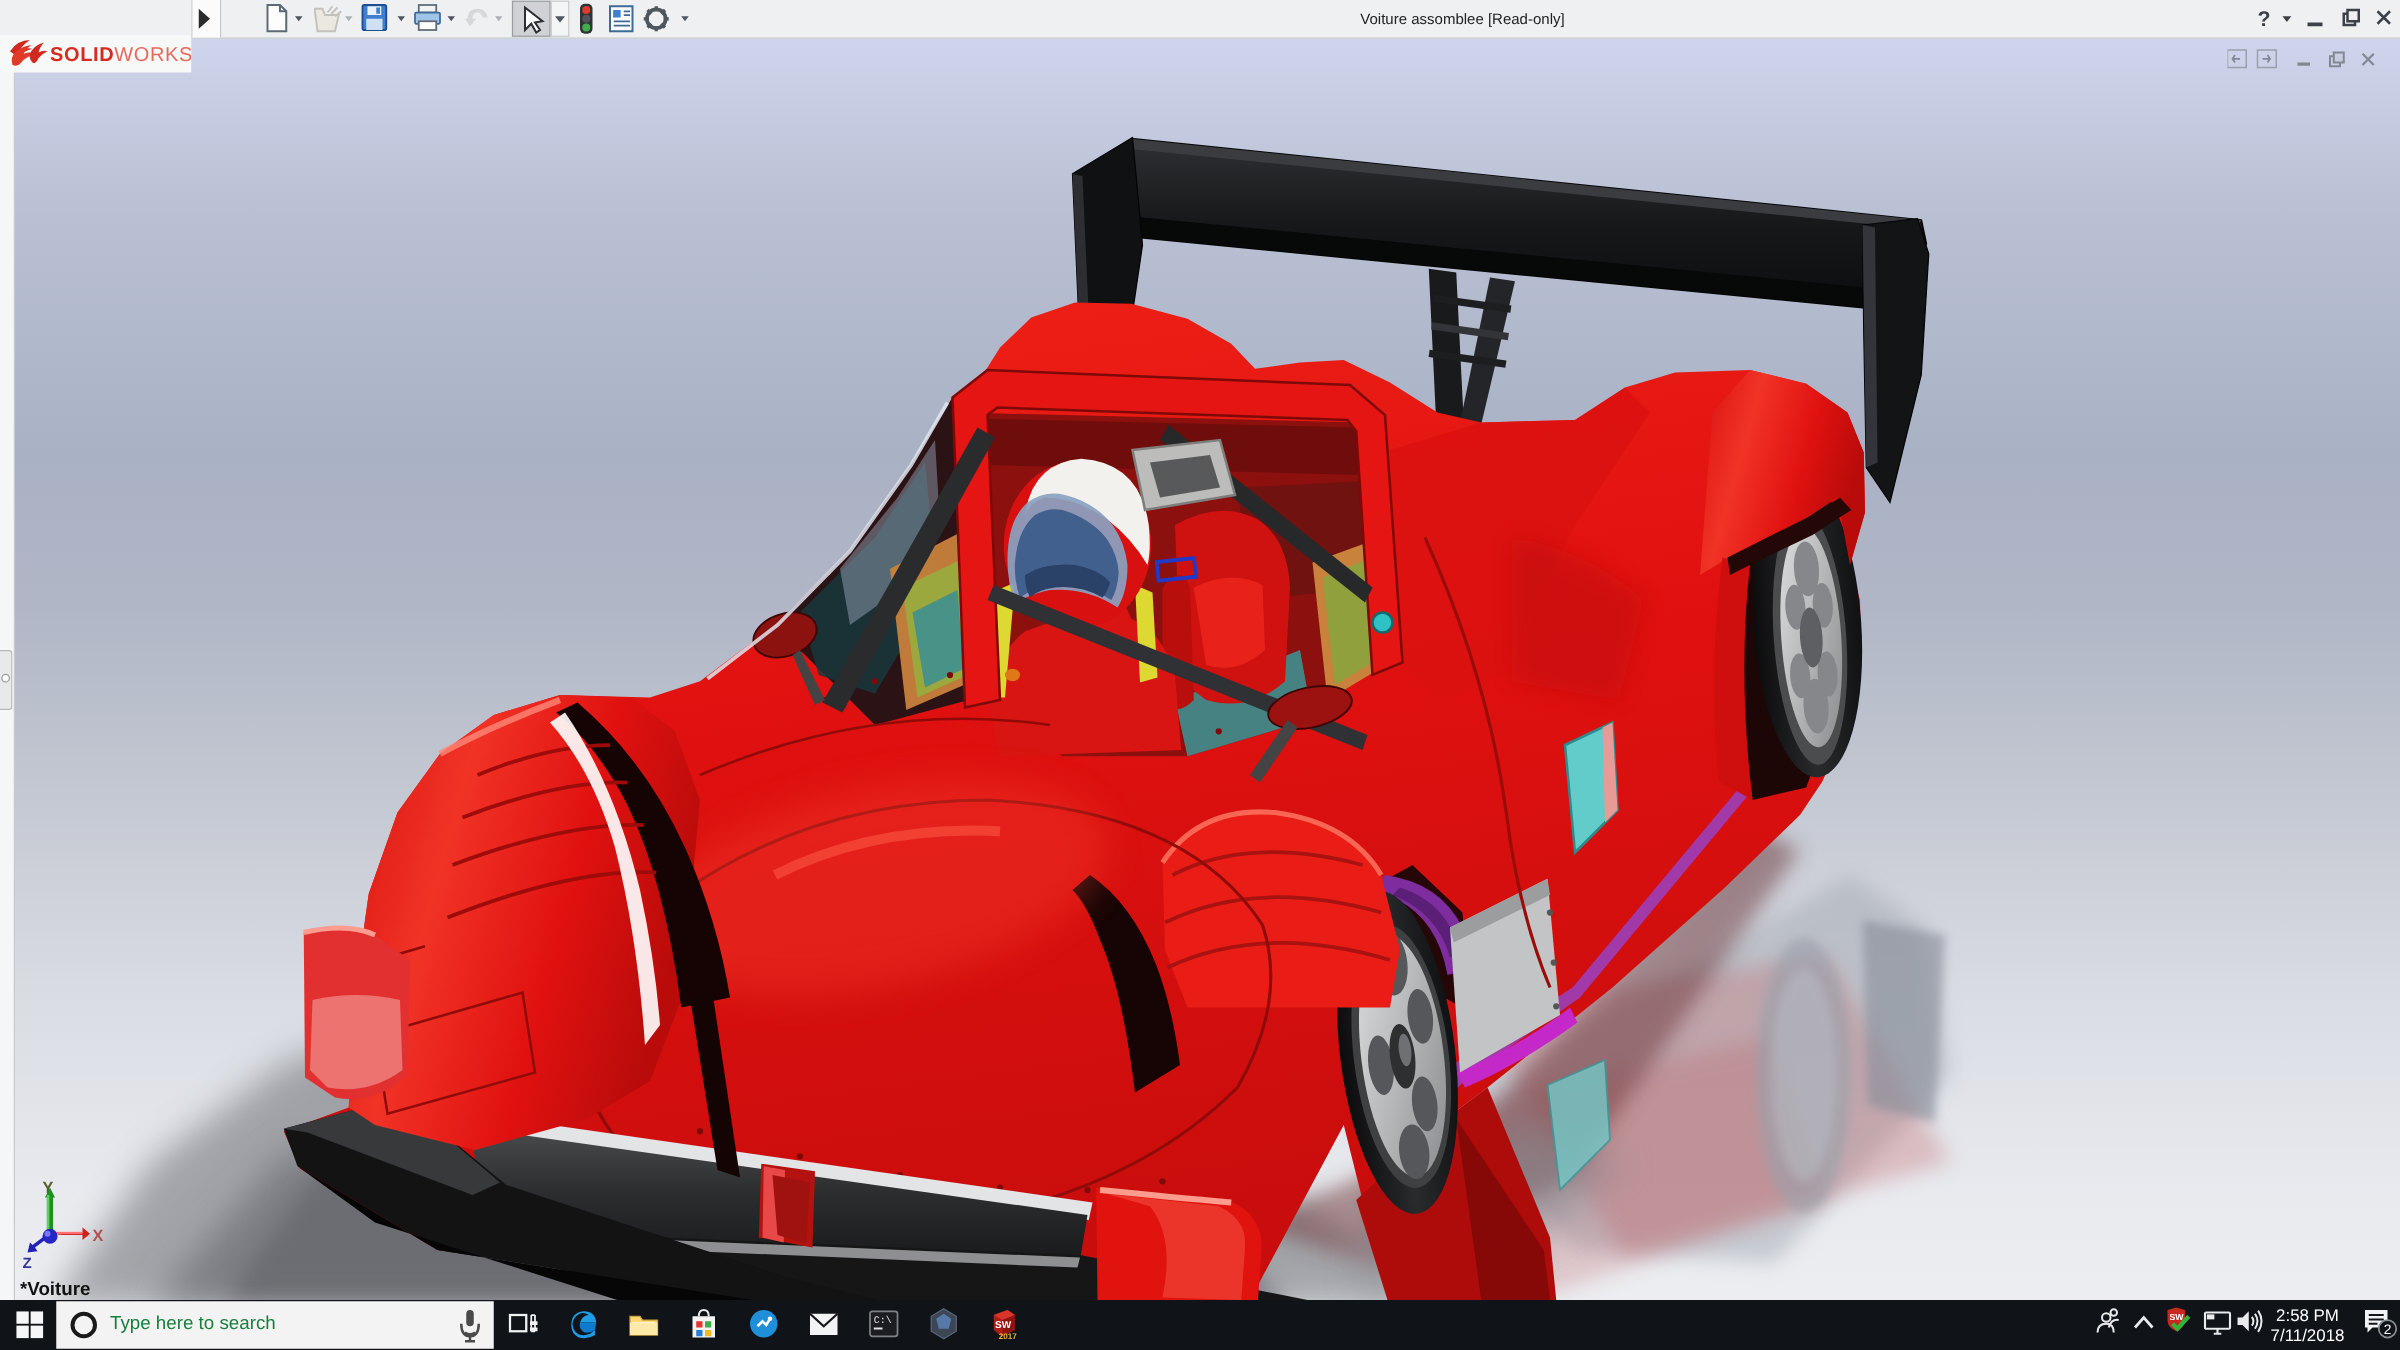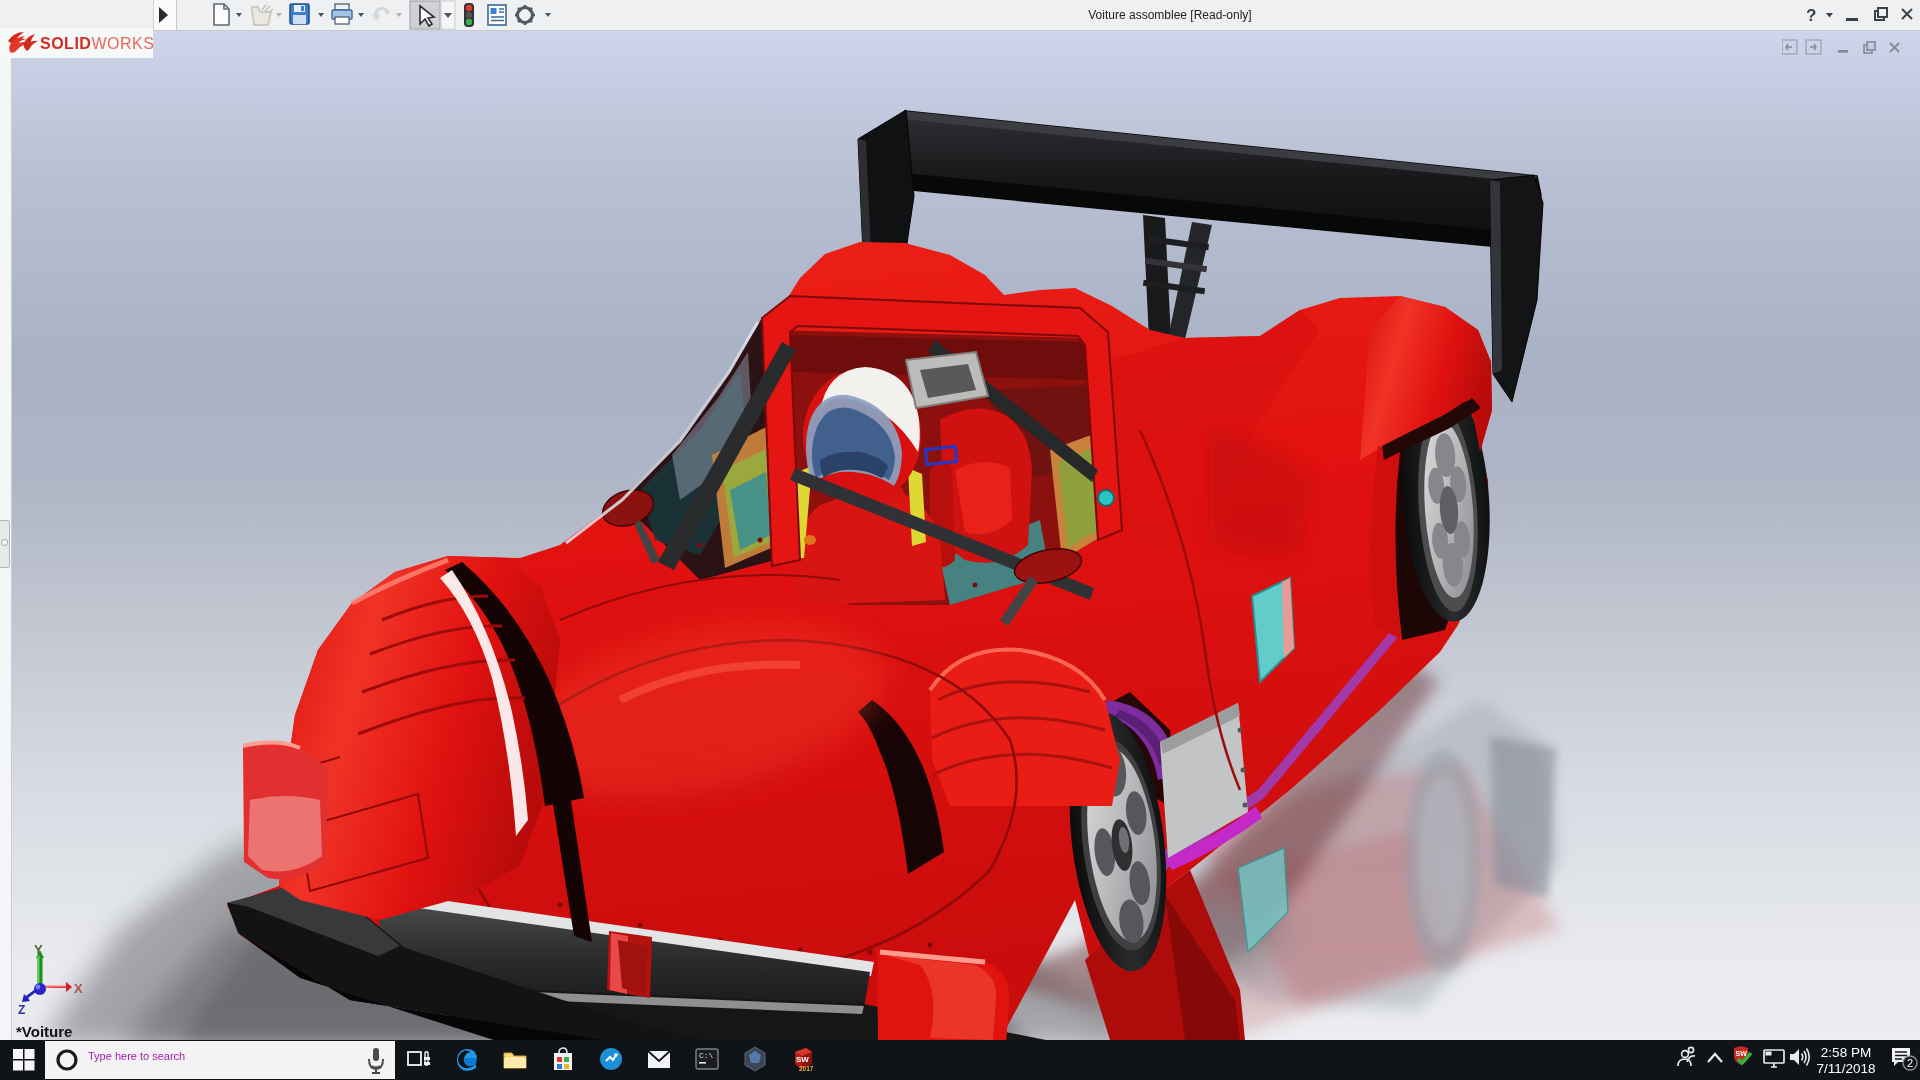--- a/index.html
+++ b/index.html
@@ -12,21 +12,21 @@
   #vp-tab{position:absolute;left:0;top:520px;width:9px;height:46px;background:#e8e9ea;border:1px solid #b5b6ba;border-left:none;border-radius:0 3px 3px 0;}
   #vp-tab::after{content:"";position:absolute;left:1px;top:18px;width:5px;height:5px;border-radius:50%;background:#fdfdfd;border:1px solid #9a9b9e;}
   #dimetric{position:absolute;left:16px;top:1023px;font-size:15px;font-weight:bold;color:#111;letter-spacing:0px;}
   
   #topbar{position:absolute;left:0;top:0;width:1920px;height:30px;background:#eef0f1;border-bottom:1px solid #c8c9cb;}
   #logo{position:absolute;left:0;top:0;width:153px;height:30px;background:#f7f8f8;margin-top:28px;}
   #title{position:absolute;left:1020px;top:0;width:300px;height:16px;line-height:30px;font-size:12px;color:#222;text-align:center;}
   
   #taskbar{position:absolute;left:0;top:1040px;width:1920px;height:40px;background:#101418;}
   #searchbox{position:absolute;left:45px;top:1041px;width:350px;height:38px;background:#f3f3f3;}
-  #searchtext{position:absolute;left:88px;top:1050px;font-size:11px;color:#a21caf;}
+  #searchtext{position:absolute;left:88px;top:1050px;font-size:15px;color:#15803d;}
 </style>
 </head>
 <body>
 <div id="stage">
   <div id="viewport"></div>
 
   <svg id="scene" width="1920" height="1080" viewBox="0 0 1920 1080" style="position:absolute;left:0;top:0">
     <defs>
       <filter id="b14" x="-30%" y="-30%" width="160%" height="160%">
           <feGaussianBlur stdDeviation="14"></feGaussianBlur>

